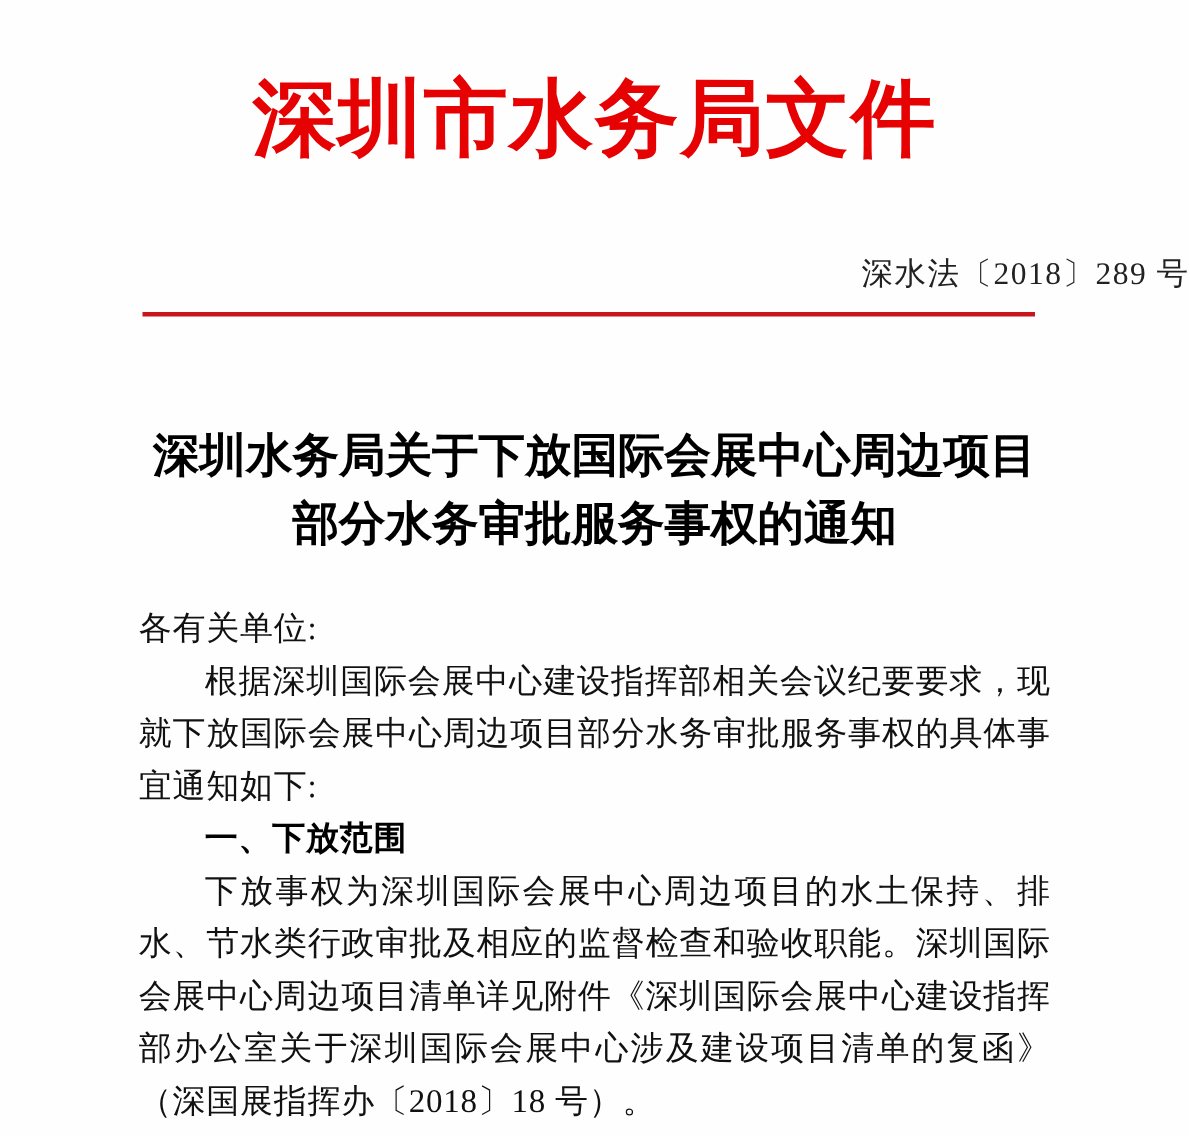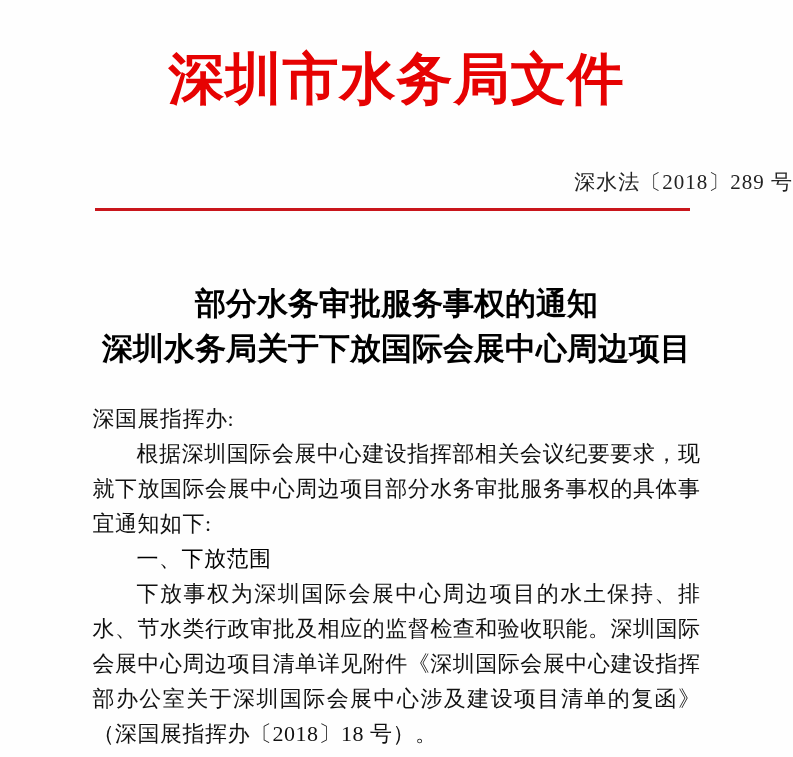--- a/index.html
+++ b/index.html
@@ -56,43 +56,43 @@
   }
   .salutation {
     text-align: left;
   }
   .para {
     text-indent: 2em;
     text-align: justify;
   }
   .section-heading {
     text-indent: 2em;
-    font-weight: normal;
+    font-weight: bold;
     font-family: "Liberation Sans", sans-serif;
     color: #000000;
   }
 </style>
 </head>
 <body>
 
 <div class="page">
 
   <div class="masthead">
     <div class="masthead-title" style="color: rgb(230, 2, 2);">深圳市水务局文件</div>
   </div>
 
   <div class="doc-number">深水法〔2018〕289 号</div>
 
   <hr class="red-divider" style="background: rgb(201, 22, 28);">
 
   <div class="doc-title">
+    <div>深圳水务局关于下放国际会展中心周边项目</div>
     <div>部分水务审批服务事权的通知</div>
-    <div>深圳水务局关于下放国际会展中心周边项目</div>
   </div>
 
   <div class="doc-body">
-    <div class="salutation">深国展指挥办:</div>
+    <div class="salutation">各有关单位:</div>
     <p class="para">根据深圳国际会展中心建设指挥部相关会议纪要要求，现就下放国际会展中心周边项目部分水务审批服务事权的具体事宜通知如下:</p>
     <div class="section-heading">一、下放范围</div>
     <p class="para">下放事权为深圳国际会展中心周边项目的水土保持、排水、节水类行政审批及相应的监督检查和验收职能。深圳国际会展中心周边项目清单详见附件《深圳国际会展中心建设指挥部办公室关于深圳国际会展中心涉及建设项目清单的复函》（深国展指挥办〔2018〕18 号）。</p>
   </div>
 
 </div>
 
 </body></html>

